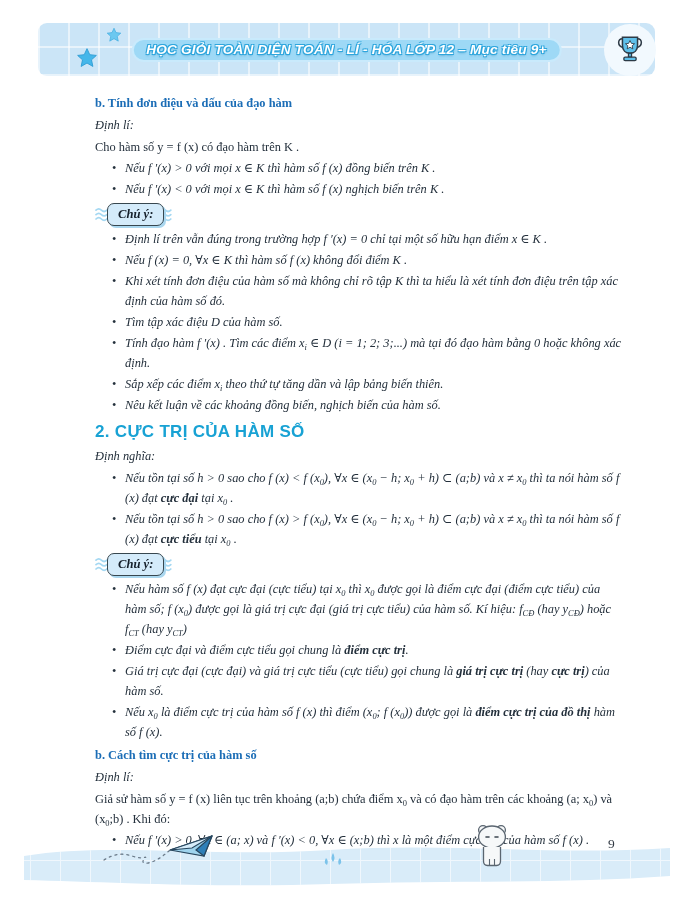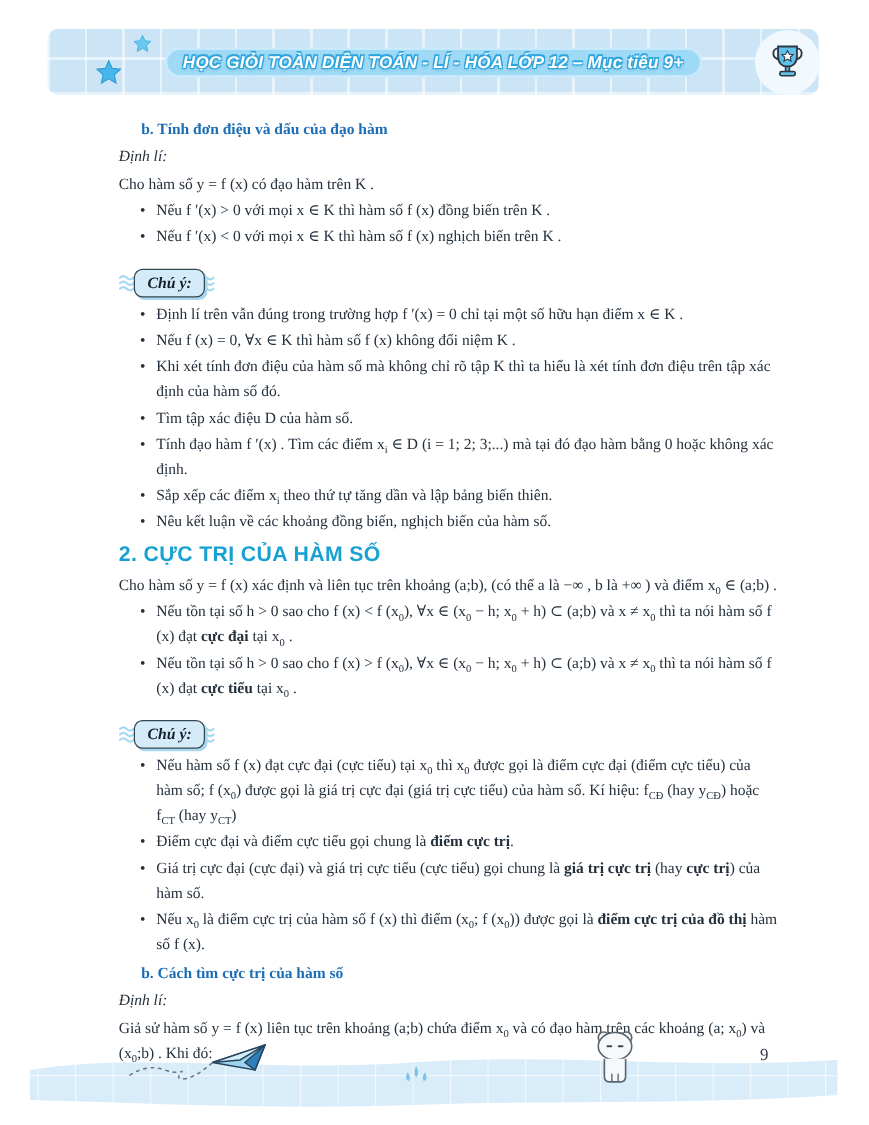--- a/index.html
+++ b/index.html
@@ -16,30 +16,30 @@
         background:#9ed9f6;border:2px solid #c9eafc;border-radius:16px;padding:2px 13px 3px;
         font-family:"Liberation Sans",sans-serif;font-weight:bold;font-style:italic;
         font-size:13.6px;letter-spacing:.2px;color:#fff;white-space:nowrap;
         text-shadow:-1px -1px 0 #2ea6dd,1px -1px 0 #2ea6dd,-1px 1px 0 #2ea6dd,1px 1px 0 #2ea6dd,0 2px 2px rgba(40,130,180,.45);}
   .star{position:absolute;line-height:0;}
   .trophy-wrap{position:absolute;left:604px;top:24px;width:52px;height:52px;border-radius:50%;
         background:#f2f9fe;display:flex;align-items:center;justify-content:center;}
 
   
   .content{position:absolute;left:95px;top:90px;width:528px;font-size:12.4px;line-height:20px;}
-  .h-blue{color:#1b6db6;font-weight:bold;margin:3px 18px 2px;}
+  .h-blue{color:#1b6db6;font-weight:bold;margin:3px 0 2px;}
   .h-teal{color:#18a2d4;font-family:"Liberation Sans",sans-serif;font-weight:bold;
           font-size:17px;letter-spacing:.3px;margin:7px 0 4px;}
   .lbl{font-weight:normal;font-style:italic;margin:2px 0;}
   .para{margin:1px 0;}
   .bullet{display:flex;margin:1px 0;}
   .bullet .dot{width:13px;margin-left:17px;flex:0 0 13px;}
-  .bullet .btxt{flex:1;}
+  .bullet .btxt{flex:1;font-style:italic;}
   sub{font-size:.68em;line-height:0;}
-  .note-row{display:flex;align-items:center;margin:16px 0 3px;}
+  .note-row{display:flex;align-items:center;margin:4px 0 3px;}
   .note-box{position:relative;z-index:1;display:inline-block;border:1.6px solid #37474f;border-radius:7px;
         background:#d4ebfa;padding:0 10px 1px;font-weight:bold;font-style:italic;
         font-size:12.6px;color:#141f2a;box-shadow:2px 2px 0 #aad7ef;}
   .squig{margin:0 -5px 0 0;position:relative;z-index:0;}
   .squig.right{margin:0 0 0 -5px;}
 
   
   .wave{position:absolute;left:0;bottom:6px;width:695px;height:60px;}
   .plane{position:absolute;left:100px;top:834px;}
   .bear{position:absolute;left:474px;top:824px;}
@@ -95,21 +95,21 @@
         <svg class="squig right" width="17" height="17" viewBox="0 0 17 17">
           <path d="M1 4.2 q2.7 -2.6 5.4 0 t5.4 0 M1 8.6 q2.7 -2.6 5.4 0 t5.4 0 M1 13 q2.7 -2.6 5.4 0 t5.4 0" fill="none" stroke="#a5d8f2" stroke-width="1.7" stroke-linecap="round"></path>
         </svg>
       </div>
       <div class="bullet">
         <span class="dot">•</span>
         <span class="btxt">Định lí trên vẫn đúng trong trường hợp  f ′(x) = 0  chỉ tại một số hữu hạn điểm  x ∈ K .</span>
       </div>
       <div class="bullet">
         <span class="dot">•</span>
-        <span class="btxt">Nếu  f (x) = 0, ∀x ∈ K  thì hàm số  f (x)  không đổi niệm  K .</span>
+        <span class="btxt">Nếu  f (x) = 0, ∀x ∈ K  thì hàm số  f (x)  không đổi điểm  K .</span>
       </div>
       <div class="bullet">
         <span class="dot">•</span>
         <span class="btxt">Khi xét tính đơn điệu của hàm số mà không chỉ rõ tập  K  thì ta hiểu là xét tính đơn điệu trên tập xác định của hàm số đó.</span>
       </div>
       <div class="bullet">
         <span class="dot">•</span>
         <span class="btxt">Tìm tập xác điệu  D  của hàm số.</span>
       </div>
       <div class="bullet">
@@ -118,21 +118,21 @@
       </div>
       <div class="bullet">
         <span class="dot">•</span>
         <span class="btxt">Sắp xếp các điểm  x<sub>i</sub>  theo thứ tự tăng dần và lập bảng biến thiên.</span>
       </div>
       <div class="bullet">
         <span class="dot">•</span>
         <span class="btxt">Nêu kết luận về các khoảng đồng biến, nghịch biến của hàm số.</span>
       </div>
       <div class="h-teal">2. CỰC TRỊ CỦA HÀM SỐ</div>
-      <div class="para">Cho hàm số  y = f (x) xác định và liên tục trên khoảng  (a;b), (có thể a là  −∞ , b là  +∞ ) và điểm  x<sub>0</sub> ∈ (a;b) .</div>
+      <div class="lbl">Định nghĩa:</div>
       <div class="bullet">
         <span class="dot">•</span>
         <span class="btxt">Nếu tồn tại số  h &gt; 0  sao cho  f (x) &lt; f (x<sub>0</sub>), ∀x ∈ (x<sub>0</sub> − h; x<sub>0</sub> + h) ⊂ (a;b)  và  x ≠ x<sub>0</sub>  thì ta nói hàm số  f (x)  đạt <b>cực đại</b> tại  x<sub>0</sub> .</span>
       </div>
       <div class="bullet">
         <span class="dot">•</span>
         <span class="btxt">Nếu tồn tại số  h &gt; 0  sao cho  f (x) &gt; f (x<sub>0</sub>), ∀x ∈ (x<sub>0</sub> − h; x<sub>0</sub> + h) ⊂ (a;b)  và  x ≠ x<sub>0</sub>  thì ta nói hàm số  f (x)  đạt <b>cực tiểu</b> tại  x<sub>0</sub> .</span>
       </div>
       <div class="note-row">
         <svg class="squig" width="17" height="17" viewBox="0 0 17 17">

